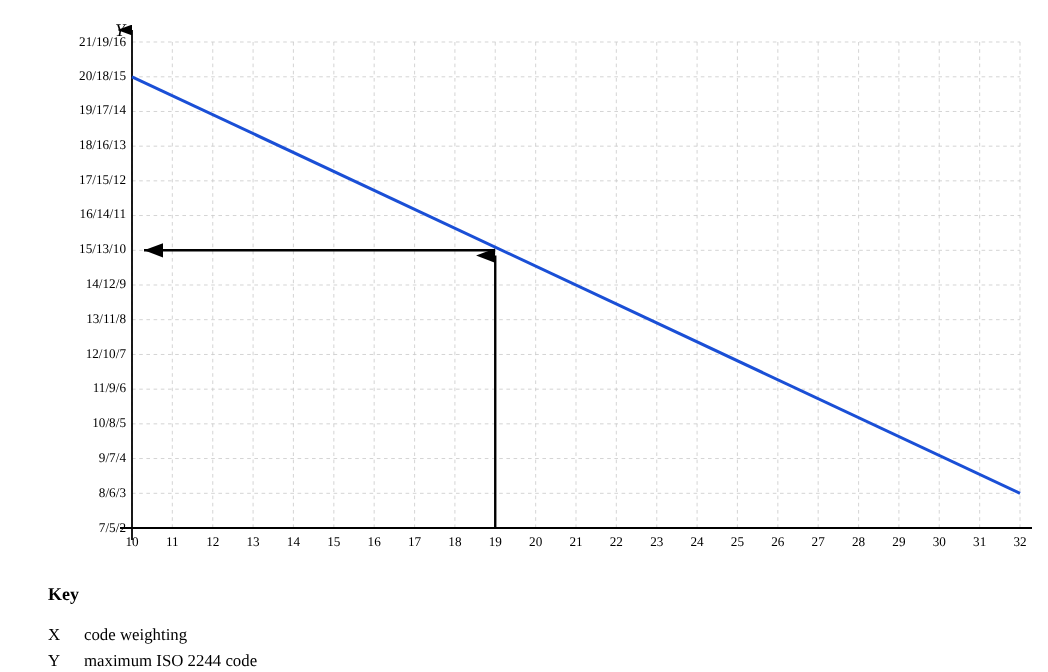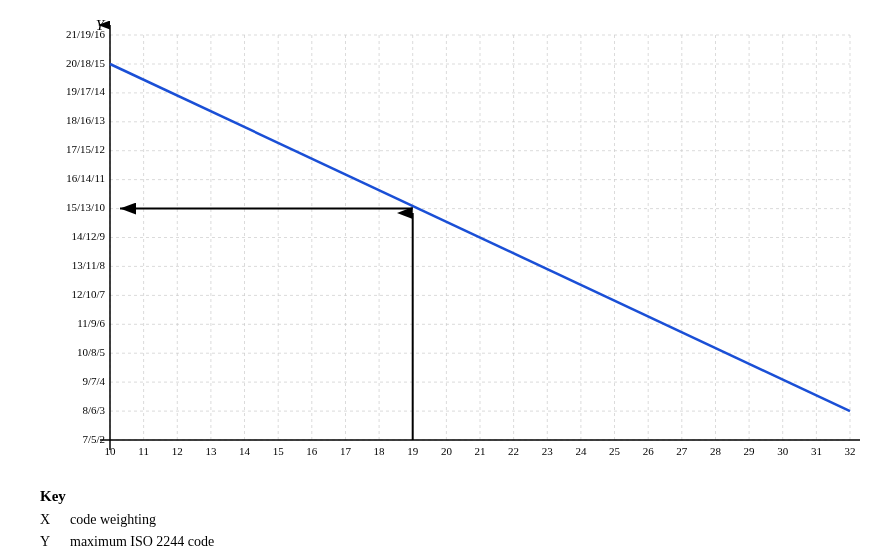--- a/index.html
+++ b/index.html
@@ -30,21 +30,21 @@
       height: 100%;
     }
     .key-section {
       margin-top: 8px;
       margin-left: 30px;
       font-size: 14px;
     }
     .key-title {
       font-weight: bold;
       font-size: 15px;
-      margin-bottom: 4px;
+      margin-bottom: 14px;
     }
     .key-row {
       display: flex;
       gap: 10px;
       font-size: 14px;
       line-height: 1.6;
     }
     .key-letter {
       min-width: 20px;
     }

